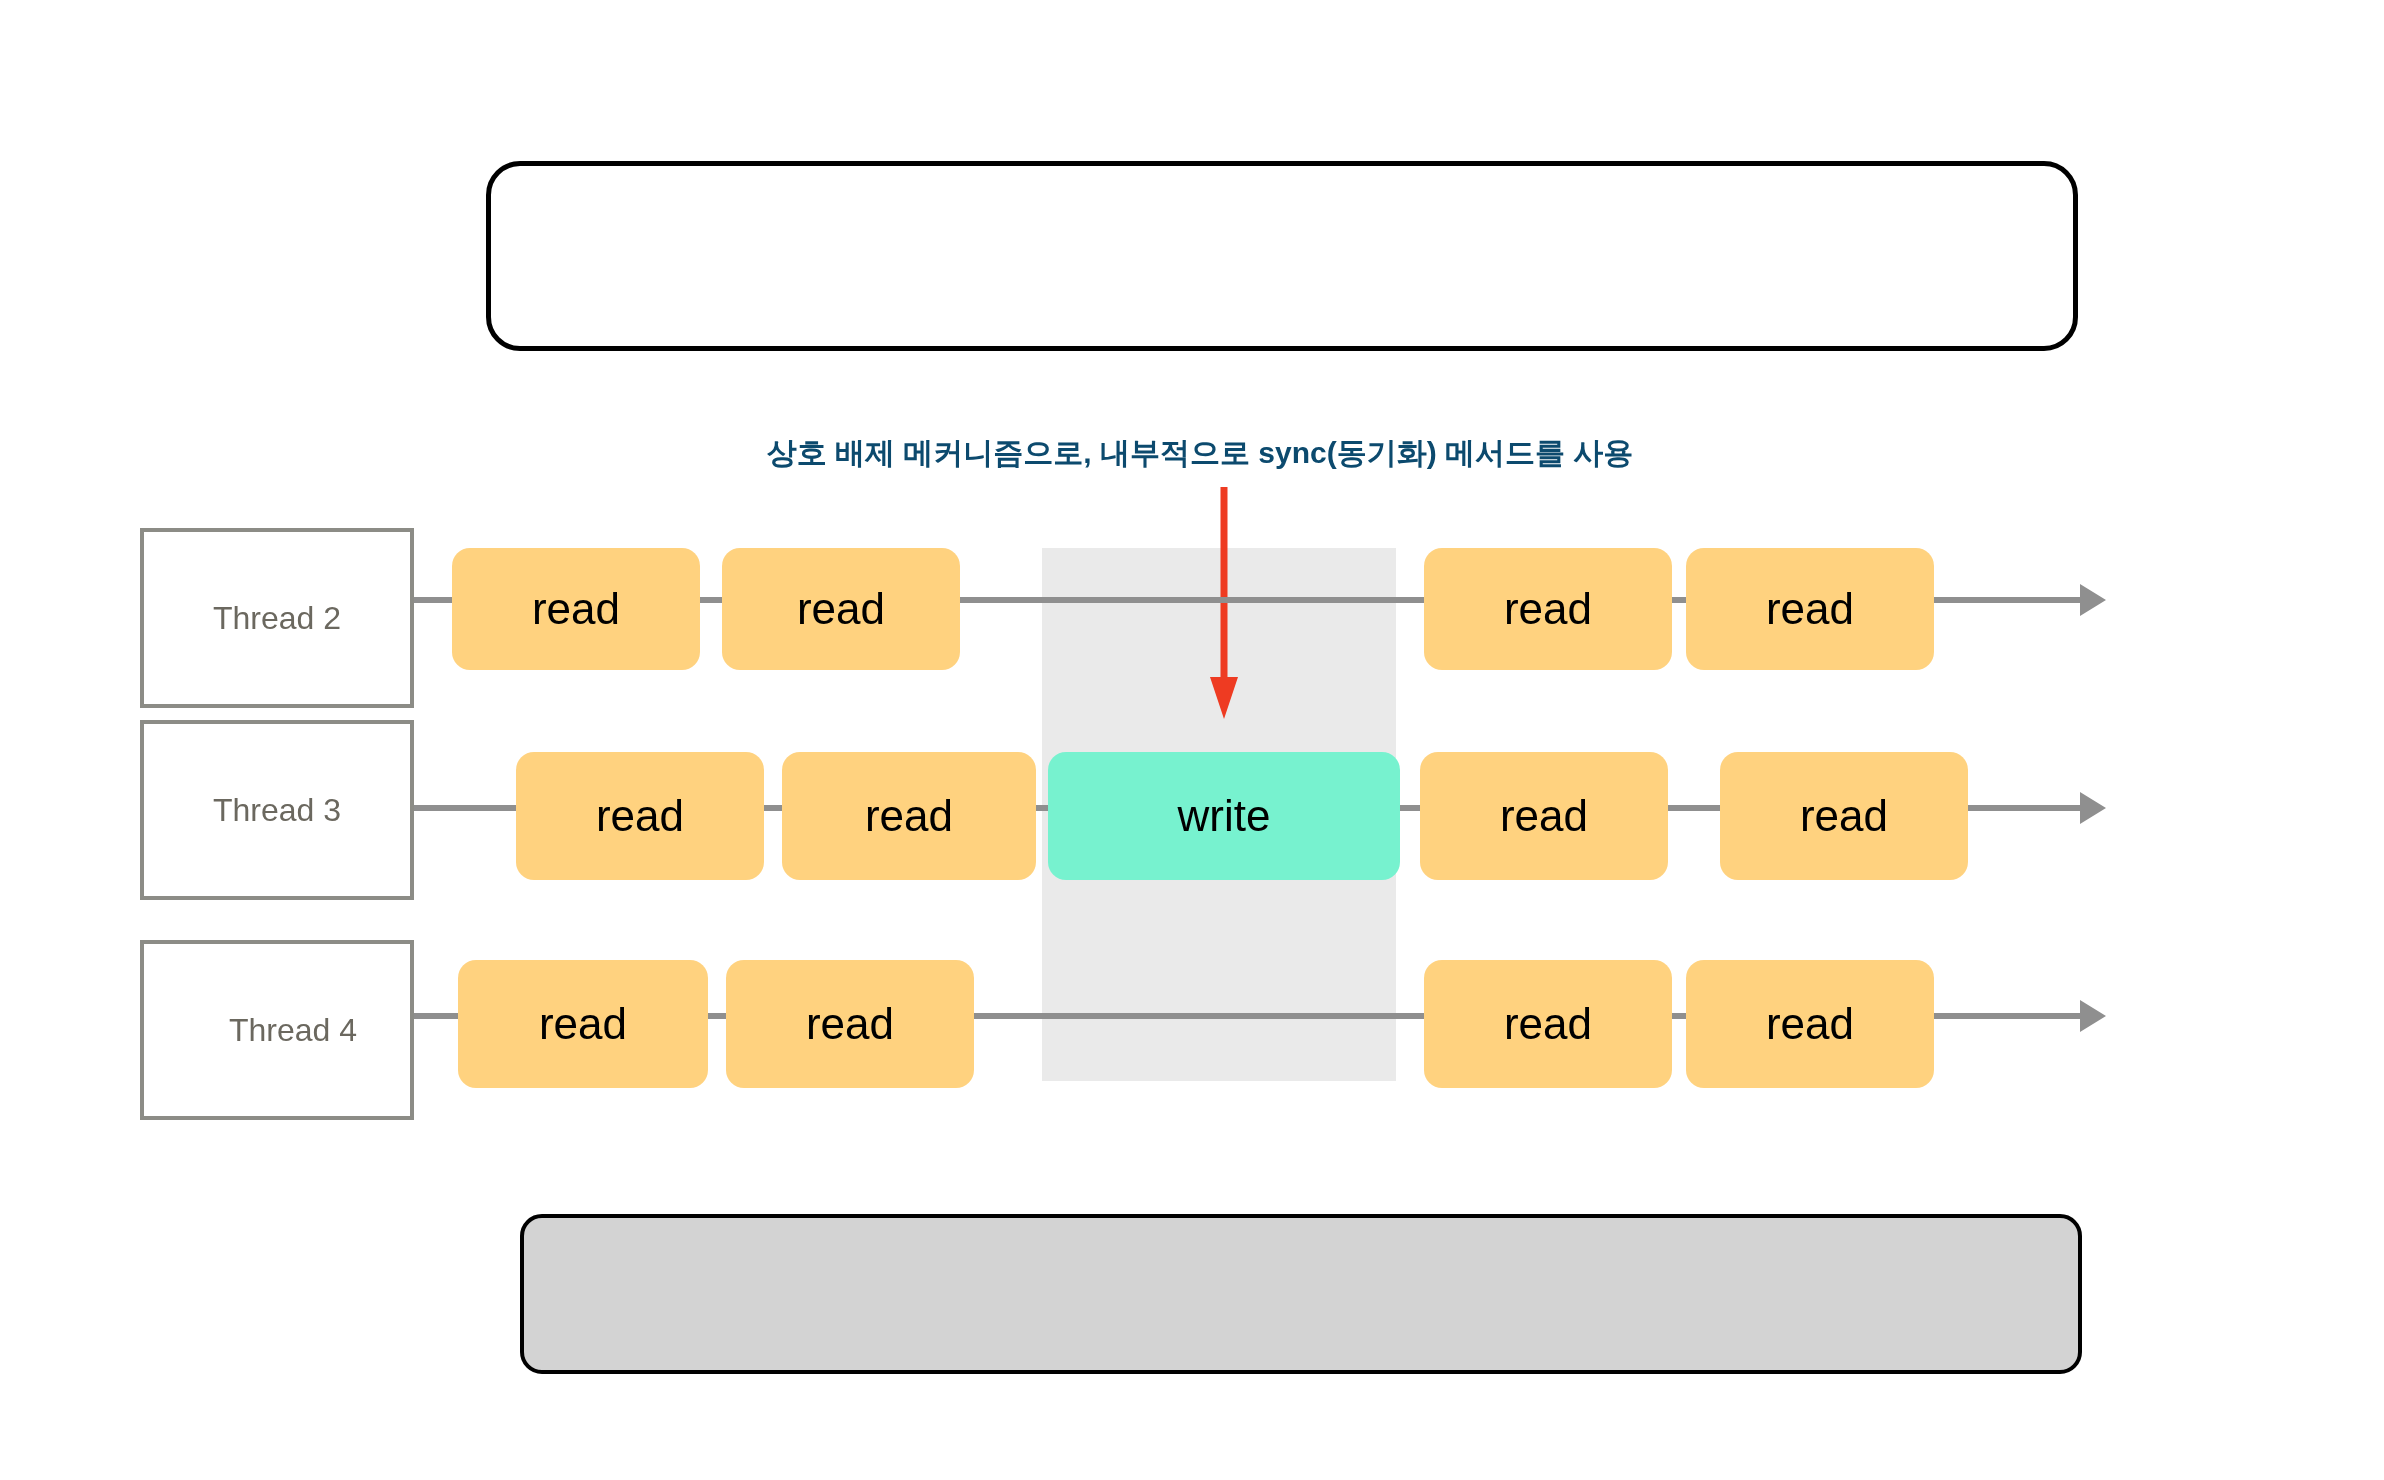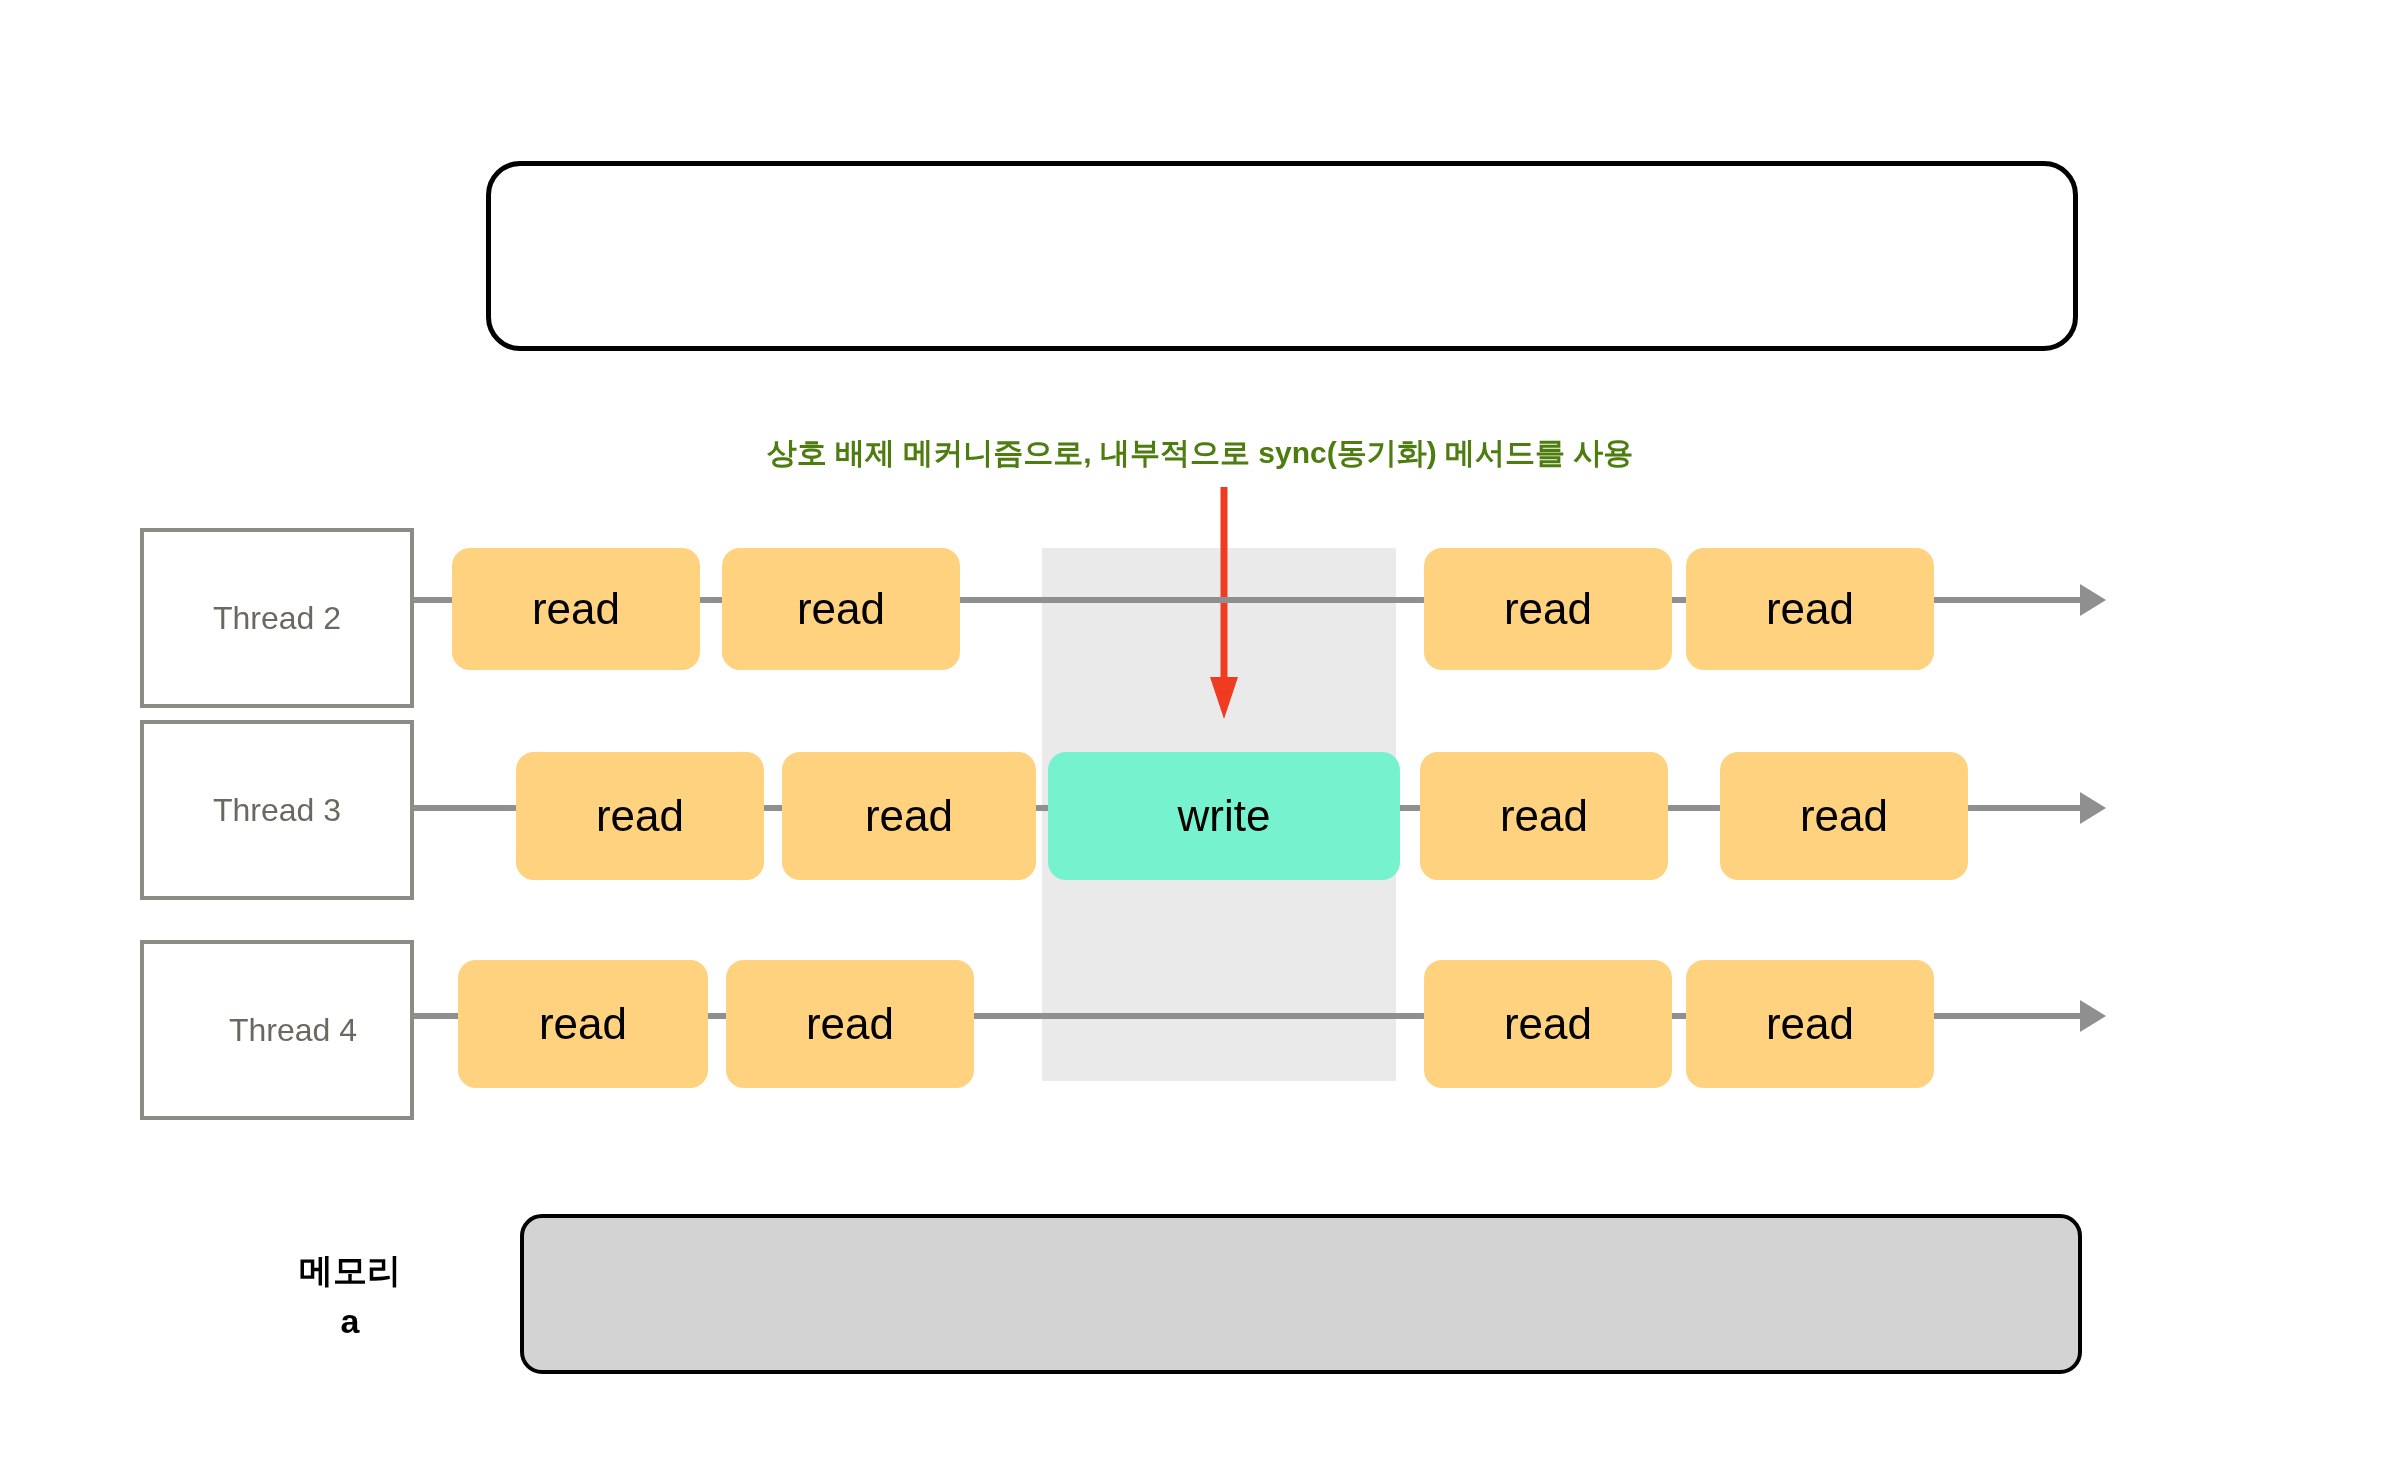--- a/index.html
+++ b/index.html
@@ -44,21 +44,21 @@
 
   
   .annotation-text {
     position: absolute;
     left: 560px;
     top: 433px;
     width: 1280px;
     text-align: center;
     font-size: 30px;
     font-weight: bold;
-    color: #4d7c0f;
+    color: #0c4a6e;
     white-space: nowrap;
   }
   .annotation-arrow {
     position: absolute;
     left: 1210px;
     top: 487px;
     width: 28px;
     height: 232px;
   }
 
@@ -183,20 +183,16 @@
         <span class="thread-box-label">Thread 4</span>
       </div>
       <div class="rail" style="left: 414px; top: 1013px; width: 1666px;"></div>
       <div class="rail-arrowhead" style="left: 2080px; top: 1000px;"></div>
       <div class="op-block op-read" style="left: 458px; top: 960px; width: 250px; height: 128px;">read</div>
       <div class="op-block op-read" style="left: 726px; top: 960px; width: 248px; height: 128px;">read</div>
       <div class="op-block op-read" style="left: 1424px; top: 960px; width: 248px; height: 128px;">read</div>
       <div class="op-block op-read" style="left: 1686px; top: 960px; width: 248px; height: 128px;">read</div>
     </div>
 
-  <div class="memory-label">
-    <div>메모리</div>
-    <div>a</div>
-  </div>
 
   <div class="memory-box"></div>
 
 </div>
 
 </body></html>

